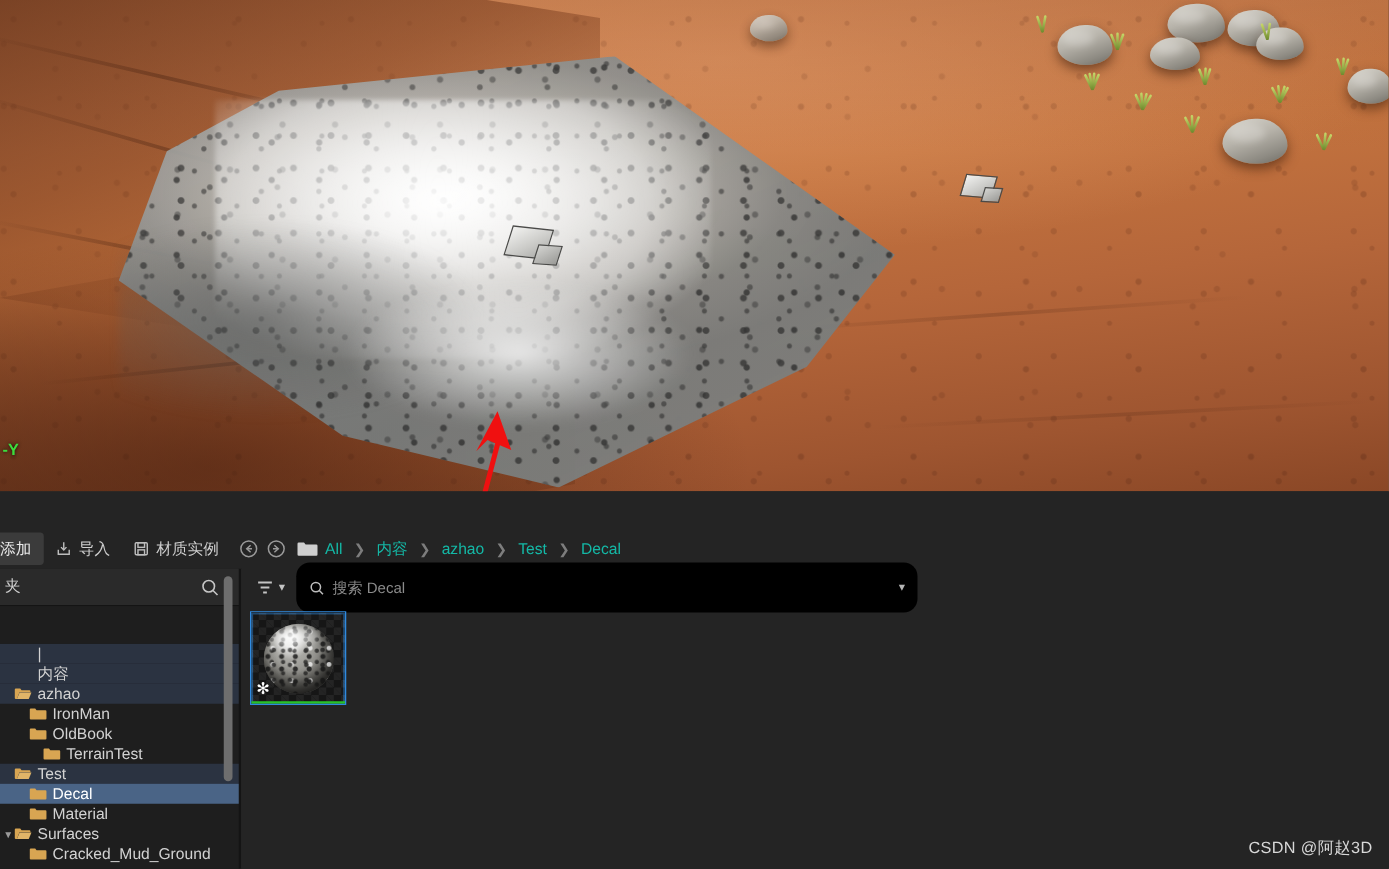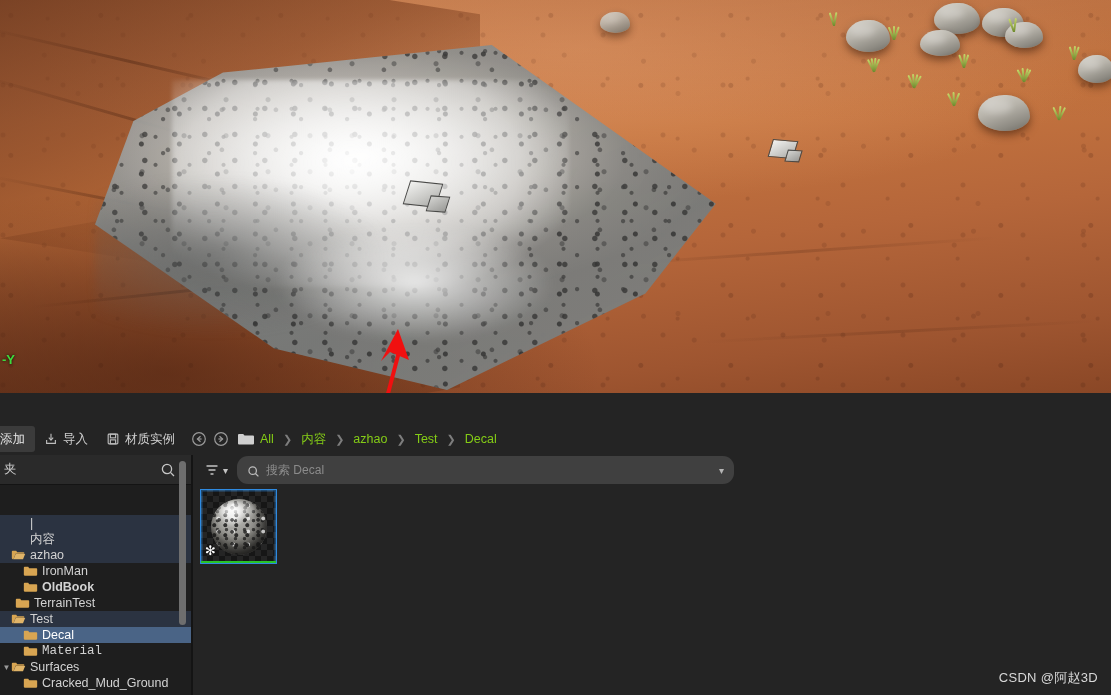--- a/index.html
+++ b/index.html
@@ -141,21 +141,21 @@
   .tbIcon { display:inline-flex; width:14px; height:14px; color:#bdbdbd; }
   .tbIcon svg { width:14px; height:14px; }
 
   
   #crumbs { display:flex; align-items:center; gap:0; margin-left:4px; }
   .crumbNav { width:22px; height:22px; display:flex; align-items:center; justify-content:center;
     color:#9a9a9a; cursor:pointer; }
   .crumbNav svg { width:16px; height:16px; }
   .crumbFolder { width:20px; height:20px; display:flex; align-items:center; justify-content:center;
     margin-left:4px; }
-  .crumbItem { color:#84cc16; font-size:12.5px; padding:0 4px; cursor:pointer; white-space:nowrap; }
+  .crumbItem { color:#14b8a6; font-size:12.5px; padding:0 4px; cursor:pointer; white-space:nowrap; }
   .crumbSep { color:#7d7d7d; font-size:11px; padding:0 5px; }
 
   
   #sidebar { position:absolute; left:0; top:62px; width:192px; height:240px; background:#1e1e1e; }
   .sbSearchRow { position:relative; height:30px; background:#2a2a2a; border-bottom:1px solid #141414;
     display:flex; align-items:center; }
   .sbSearchRow .lbl { color:#d0d0d0; font-size:12.5px; padding-left:4px; white-space:nowrap; }
   .sbSearchRow .mag { position:absolute; right:16px; top:50%; transform:translateY(-50%);
     width:16px; height:16px; color:#c6c6c6; }
   .sbSearchRow .mag svg { width:16px; height:16px; }
@@ -171,21 +171,21 @@
   #treeBar { position:absolute; right:6px; top:6px; width:7px; height:164px; background:#6e6e6e;
     border-radius:4px; cursor:pointer; }
   #sbDivider { position:absolute; left:191px; top:62px; width:2px; height:240px; background:#141414; }
 
   
   #assetArea { position:absolute; left:193px; top:62px; width:918px; height:240px; background:#242424; }
   #filterRow { position:absolute; left:0; top:0; width:918px; height:30px; display:flex;
     align-items:center; padding:0 8px; gap:6px; }
   #filterBtn { display:flex; align-items:center; gap:3px; height:22px; padding:0 3px; cursor:pointer; }
   #filterBtn svg { width:16px; height:16px; color:#c4c4c4; }
-  #searchBox { position:relative; flex:none; width:497px; height:28px; background:#404040;
+  #searchBox { position:relative; flex:none; width:497px; height:40px; background:#000000;
     border-radius:11px; display:flex; align-items:center; padding:0 10px; }
   #searchBox .sIco { width:13px; height:13px; color:#bdbdbd; margin-right:6px; flex:none; }
   #searchBox .sIco svg { width:13px; height:13px; }
   #searchBox .sPh { color:#8b8b8b; font-size:12px; white-space:nowrap; }
   #searchBox .sCaret { position:absolute; right:10px; top:50%; transform:translateY(-50%);
     color:#b5b5b5; font-size:10px; }
 
   #grid { position:absolute; left:0; top:30px; width:918px; height:210px; padding:5px 8px;
     display:flex; gap:10px; align-items:flex-start; }
   .tile { width:75px; cursor:pointer; }
@@ -424,28 +424,28 @@
               </svg></span>
             <span>azhao</span>
           </div>
           <div class="trow" style="padding-left: 14px;">
             <span class="arrow"></span>
             <span class="fico"><svg viewBox="0 0 18 14">
                 <path d="M1 3a1 1 0 011-1h4.2l1.3 1.6H16a1 1 0 011 1v7a1 1 0 01-1 1H2a1 1 0 01-1-1z" fill="#d8a552"></path>
               </svg></span>
             <span>IronMan</span>
           </div>
-          <div class="trow" style="padding-left: 14px; font-weight: bold;">
+          <div class="trow" style="padding-left: 14px;">
             <span class="arrow"></span>
             <span class="fico"><svg viewBox="0 0 18 14">
                 <path d="M1 3a1 1 0 011-1h4.2l1.3 1.6H16a1 1 0 011 1v7a1 1 0 01-1 1H2a1 1 0 01-1-1z" fill="#d8a552"></path>
               </svg></span>
             <span>OldBook</span>
           </div>
-          <div class="trow" style="padding-left: 6px;">
+          <div class="trow" style="padding-left: 25px;">
             <span class="arrow"></span>
             <span class="fico"><svg viewBox="0 0 18 14">
                 <path d="M1 3a1 1 0 011-1h4.2l1.3 1.6H16a1 1 0 011 1v7a1 1 0 01-1 1H2a1 1 0 01-1-1z" fill="#d8a552"></path>
               </svg></span>
             <span>TerrainTest</span>
           </div>
           <div class="trow hl" style="padding-left: 2px;">
             <span class="arrow"></span>
             <span class="fico"><svg viewBox="0 0 18 14">
                 <path d="M1 3a1 1 0 011-1h4.2l1.3 1.6H15a1 1 0 011 1v1H5.5L3 12H2a1 1 0 01-1-1z" fill="#d8a552"></path>
@@ -453,21 +453,21 @@
               </svg></span>
             <span>Test</span>
           </div>
           <div class="trow sel" style="padding-left: 14px;">
             <span class="arrow"></span>
             <span class="fico"><svg viewBox="0 0 18 14">
                 <path d="M1 3a1 1 0 011-1h4.2l1.3 1.6H16a1 1 0 011 1v7a1 1 0 01-1 1H2a1 1 0 01-1-1z" fill="#d8a552"></path>
               </svg></span>
             <span>Decal</span>
           </div>
-          <div class="trow" style="padding-left: 14px; font-family: Liberation Mono, monospace;">
+          <div class="trow" style="padding-left: 14px;">
             <span class="arrow"></span>
             <span class="fico"><svg viewBox="0 0 18 14">
                 <path d="M1 3a1 1 0 011-1h4.2l1.3 1.6H16a1 1 0 011 1v7a1 1 0 01-1 1H2a1 1 0 01-1-1z" fill="#d8a552"></path>
               </svg></span>
             <span>Material</span>
           </div>
           <div class="trow" style="padding-left: 2px;">
             <span class="arrow">▼</span>
             <span class="fico"><svg viewBox="0 0 18 14">
                 <path d="M1 3a1 1 0 011-1h4.2l1.3 1.6H15a1 1 0 011 1v1H5.5L3 12H2a1 1 0 01-1-1z" fill="#d8a552"></path>

